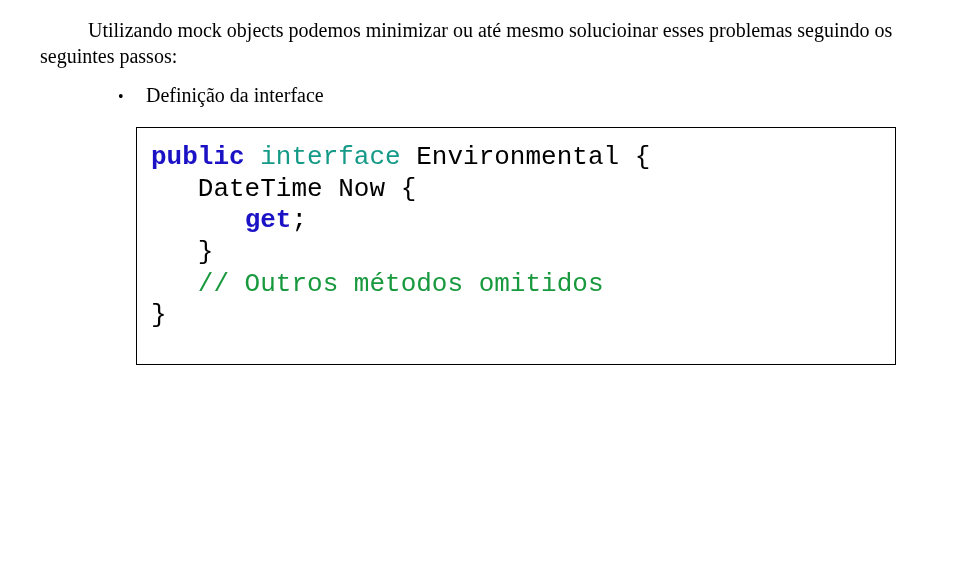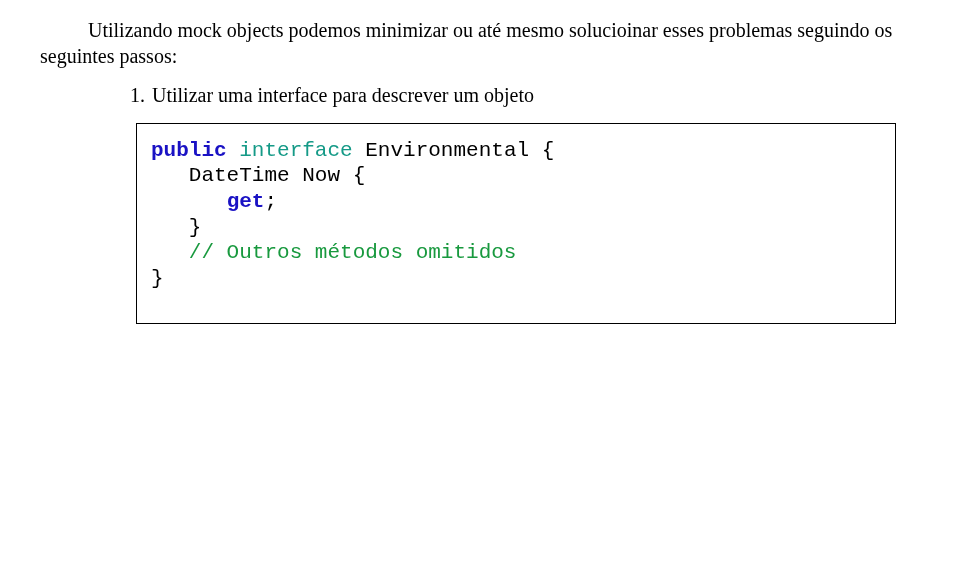--- a/index.html
+++ b/index.html
@@ -50,43 +50,43 @@
     vertical-align: middle;
     font-size: 16px;
   }
   .code-box {
     margin-left: 96px;
     width: 760px;
     border: 1.5px solid #000;
     box-sizing: border-box;
     padding: 14px 14px 32px 14px;
     font-family: "Courier New", Courier, monospace;
-    font-size: 21px;
+    font-size: 26px;
     line-height: 1.22;
     color: #000;
     white-space: pre;
   }
   .kw   { color: #1a12c4; font-weight: bold; }
   .type { color: #159a87; }
   .cmnt { color: #18993e; }
 </style>
 </head>
 <body>
 
 <div class="page">
 
   <p class="para fj">Utilizando mock objects podemos minimizar ou até mesmo solucioinar esses problemas seguindo os seguintes passos:</p>
 
   <div class="list">
-    <div class="item">
-      <span class="num">1.</span><span>Utilizar uma interface para descrever um objeto</span>
-    </div>
   </div>
 
 
+  <div class="bullet-line">
+    <span class="bullet-dot">•</span><span>Definição da interface</span>
+  </div>
 
   <div class="code-box"><span class="kw">public</span><span class="type"> interface</span><span> Environmental {</span>
 <span>   DateTime Now {</span>
 <span>      </span><span class="kw">get</span><span>;</span>
 <span>   }</span>
 <span>   </span><span class="cmnt">// Outros métodos omitidos</span>
 <span>}</span></div>
 
 </div>
 

